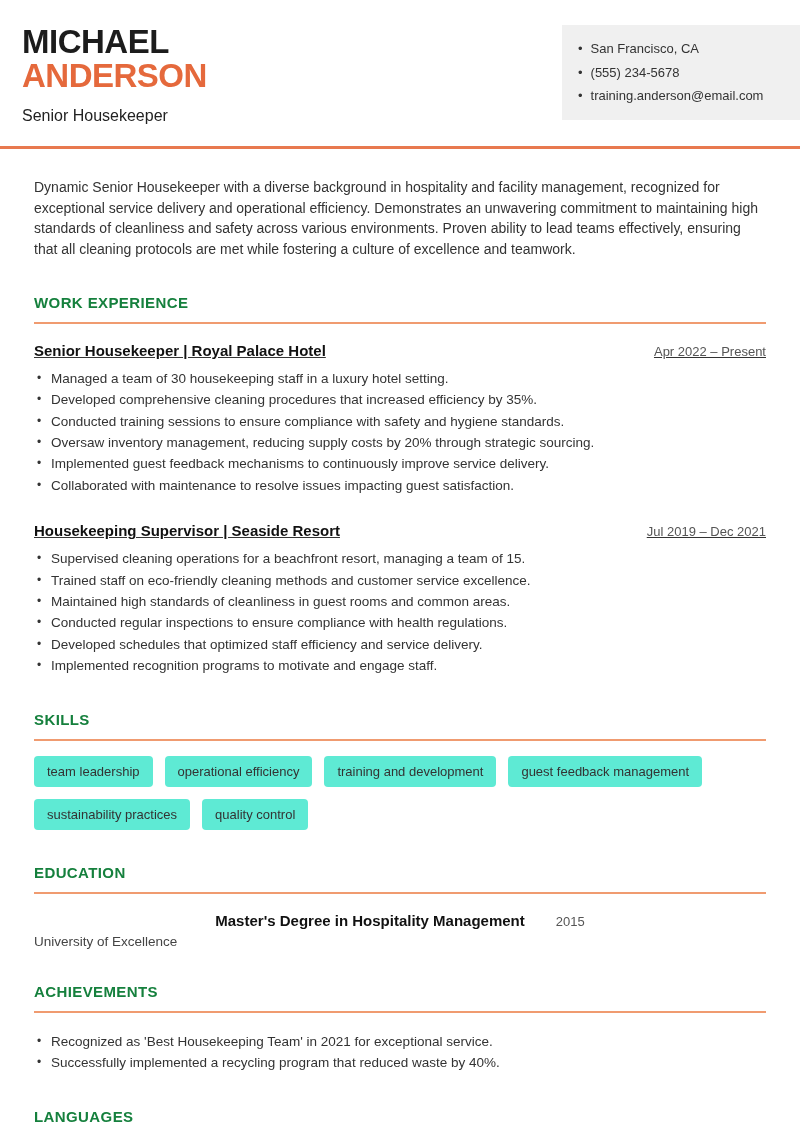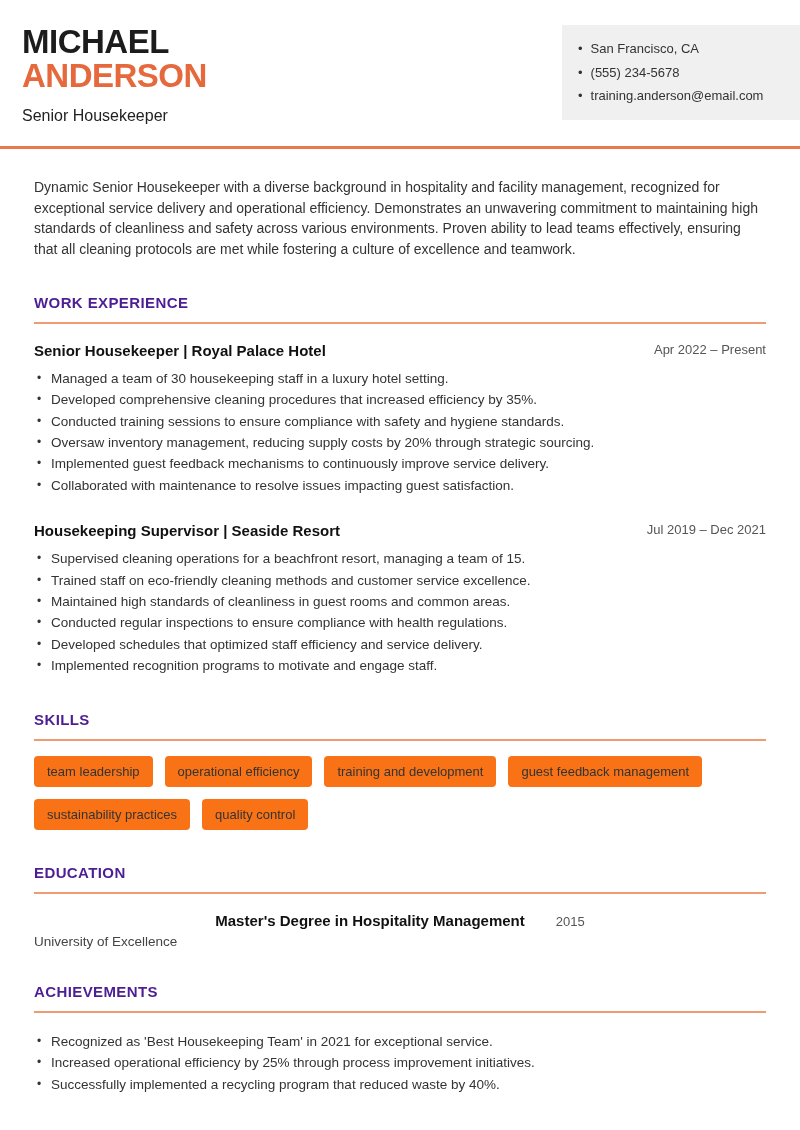--- a/index.html
+++ b/index.html
@@ -29,45 +29,45 @@
 
   .top-divider { margin-top: 21px; height: 3px; background: #E8794F; }
 
   
   .page { padding: 0 34px 30px 34px; }
 
   .summary { margin-top: 28px; font-size: 14px; line-height: 20.7px; color: #333; }
 
   .section { margin-top: 34px; }
   .section-title {
-    color: #4c1d95; font-size: 15px; font-weight: bold;
+    color: #15803d; font-size: 15px; font-weight: bold;
     letter-spacing: 0.4px;
     padding-bottom: 11px;
     border-bottom: 2px solid #F09B70;
   }
 
   .job { margin-top: 18px; }
   .job + .job { margin-top: 26px; }
-  .job-header { display: flex; justify-content: space-between; align-items: flex-start; }
+  .job-header { display: flex; justify-content: space-between; align-items: flex-end; text-decoration: underline; }
   .job-name { font-size: 15px; font-weight: bold; color: #111111; }
   .job-dates { font-size: 13px; color: #555555; white-space: nowrap; }
 
   ul.bullets { list-style: none; margin: 9px 0 0 0; padding: 0; }
   ul.bullets li {
     position: relative; padding-left: 17px;
     font-size: 13.5px; line-height: 21.4px; color: #333;
   }
   ul.bullets li::before {
     content: "•"; position: absolute; left: 3px; top: 0;
     font-size: 12px; color: #333;
   }
 
   .pills { display: flex; flex-wrap: wrap; gap: 12px; margin-top: 15px; }
   .pill {
-    background: #f97316; border-radius: 4px;
+    background: #5eead4; border-radius: 4px;
     padding: 8px 13px; font-size: 13px; color: #333;
   }
 
   .edu-row { display: flex; justify-content: center; align-items: baseline; margin-top: 18px; }
   .edu-degree { font-size: 15px; font-weight: bold; color: #111; }
   .edu-year { font-size: 13px; color: #555; margin-left: 31px; }
   .edu-school { margin-top: 5px; font-size: 13.5px; color: #444; }
 </style>
 </head>
 <body>
@@ -174,21 +174,20 @@
     </div>
     <div class="edu-school">University of Excellence</div>
   </div>
 
   <div class="section">
     <div class="section-title">ACHIEVEMENTS</div>
     <ul class="bullets" style="margin-top:18px;">
 
         <li>Recognized as 'Best Housekeeping Team' in 2021 for exceptional service.</li>
 
-        <li>Increased operational efficiency by 25% through process improvement initiatives.</li>
 
         <li>Successfully implemented a recycling program that reduced waste by 40%.</li>
       </ul>
   </div>
 
   <div class="section">
     <div class="section-title">LANGUAGES</div>
 
   </div>
 

